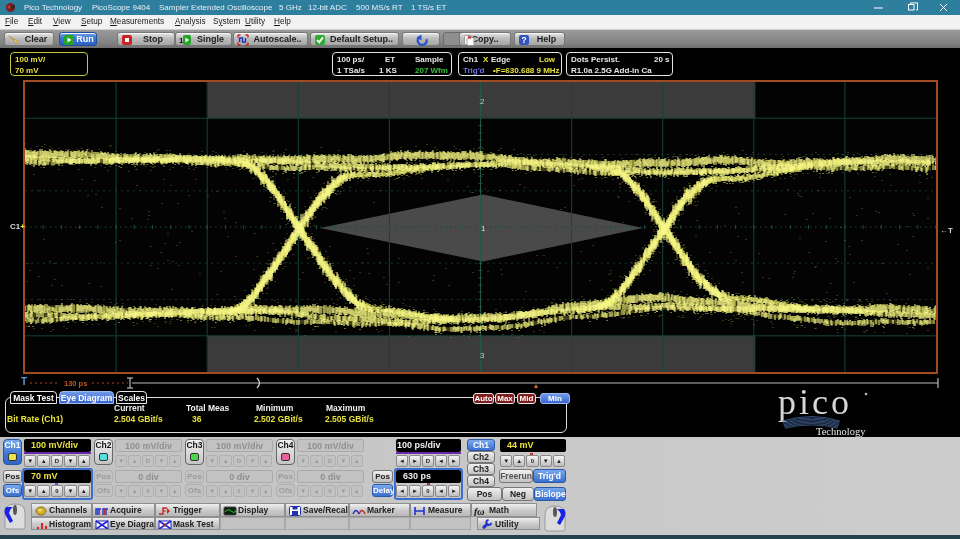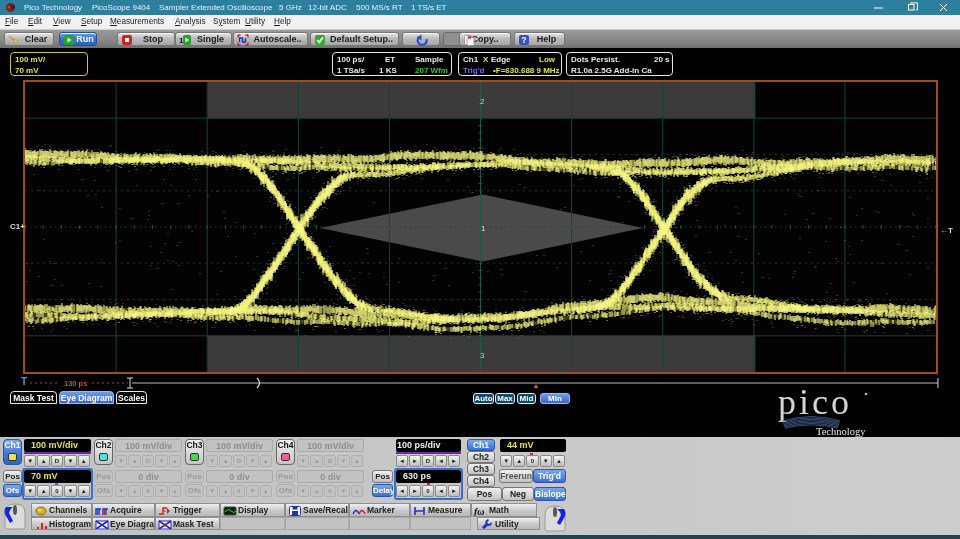--- a/index.html
+++ b/index.html
@@ -20,21 +20,21 @@
 .ibox{position:absolute;border:1px solid #e6e6e6;border-radius:4px;background:#000;font-size:8px;font-weight:bold;color:#e8e8e8;line-height:11px}
 .ibox div{position:relative;height:11px}
 .ibox span{position:absolute;top:0;white-space:nowrap}
 
 #scope{left:23px;top:31.5px;width:915px;height:294px;border:2px solid #a34b20;background:#030303}
 
 #tline{left:0;top:327px;width:960px;height:16px;color:#ccc}
 
 .tab{position:absolute;z-index:3;height:13px;border:1px solid #e8e8e8;border-radius:4px 4px 0 0;background:#000;color:#fff;font-size:8.5px;font-weight:bold;text-align:center;line-height:12px}
 .tab.sel{background:linear-gradient(#6f9ae8,#3a66d0);border-color:#9db8ef}
-.mbtn{position:absolute;z-index:3;height:11px;border:1px solid #e8e8e8;border-radius:3px;background:#0c4a6e;color:#fff;font-size:8px;font-weight:bold;text-align:center;line-height:9px}
+.mbtn{position:absolute;z-index:3;height:11px;border:1px solid #e8e8e8;border-radius:3px;background:#7f1d1d;color:#fff;font-size:8px;font-weight:bold;text-align:center;line-height:9px}
 .mbtn.sel{background:linear-gradient(#6f9ae8,#3a66d0);border-color:#9db8ef}
 
 #meas{left:5px;top:349px;width:562px;height:36px;border:1px solid #dcdcdc;border-radius:6px;background:#000}
 #meas span{position:absolute;font-size:8.5px;font-weight:bold;white-space:nowrap}
 
 #panel{left:0;top:437px;width:960px;height:98px;background:linear-gradient(90deg,#c2c2c2,#c9c9c9 60%,#cdcdcd)}
 .chbtn{position:absolute;width:19px;height:26px;border-radius:4px;border:1px solid #666;font-size:8.5px;font-weight:bold;text-align:center;color:#111;background:linear-gradient(#f2f2f2,#c4c4c4)}
 .chbtn.on{background:linear-gradient(#79a9ec,#3f76d2 60%,#2f66c4);color:#fff;border-color:#2a57a8}
 .chbtn .sw{position:absolute;left:4px;top:13px;width:9px;height:8px;border:1px solid #333;border-radius:2px}
 .disp{position:absolute;background:#000;border-radius:2px;color:#e8e23e;font-size:9px;font-weight:bold;line-height:13px}
@@ -225,20 +225,31 @@
         <path d="M534 13l4 0-2 -4z" fill="#e06a1f"></path>
       </svg>
     </div>
     <div class="tab" style="left:10px;top:343px;width:47px">Mask Test</div>
     <div class="tab sel" style="left:59px;top:343px;width:55px">Eye Diagram</div>
     <div class="tab" style="left:116px;top:343px;width:31px">Scales</div>
     <div class="mbtn " style="left:473px;top:345px;width:21px">Auto</div>
     <div class="mbtn " style="left:495px;top:345px;width:20px">Max</div>
     <div class="mbtn " style="left:517px;top:345px;width:19px">Mid</div>
     <div class="mbtn sel" style="left:540px;top:345px;width:30px">Min</div>
+    <div id="meas" class="abs">
+      <span style="left:108px;top:5px;color:#f0f0f0">Current</span>
+      <span style="left:180px;top:5px;color:#f0f0f0">Total Meas</span>
+      <span style="left:250px;top:5px;color:#f0f0f0">Minimum</span>
+      <span style="left:320px;top:5px;color:#f0f0f0">Maximum</span>
+      <span style="left:1px;top:16px;color:#e8e23e">Bit Rate (Ch1)</span>
+      <span style="left:108px;top:16px;color:#e8e23e">2.504 GBit/s</span>
+      <span style="left:186px;top:16px;color:#e8e23e">36</span>
+      <span style="left:248px;top:16px;color:#e8e23e">2.502 GBit/s</span>
+      <span style="left:319px;top:16px;color:#e8e23e">2.505 GBit/s</span>
+    </div>
     <svg class="abs" style="left:772px;top:342px" width="120" height="50" viewBox="0 0 120 50">
       <text x="6" y="24" font-family="Liberation Serif" font-size="36" fill="#d6d6d6" letter-spacing="3">pico</text>
       <circle cx="94" cy="4" r="1.3" fill="#bbb"></circle>
       <g stroke="#4a6fa8" stroke-width="0.7" fill="none">
         <path d="M10.0 31.0 Q40 22.0 68.0 31.0"></path>
         <path d="M10.5 32.2 Q40 23.6 67.6 32.2"></path>
         <path d="M11.0 33.4 Q40 25.2 67.2 33.4"></path>
         <path d="M11.5 34.6 Q40 26.8 66.8 34.6"></path>
         <path d="M12.0 35.8 Q40 28.4 66.4 35.8"></path>
         <path d="M12.5 37.0 Q40 30.0 66.0 37.0"></path>

